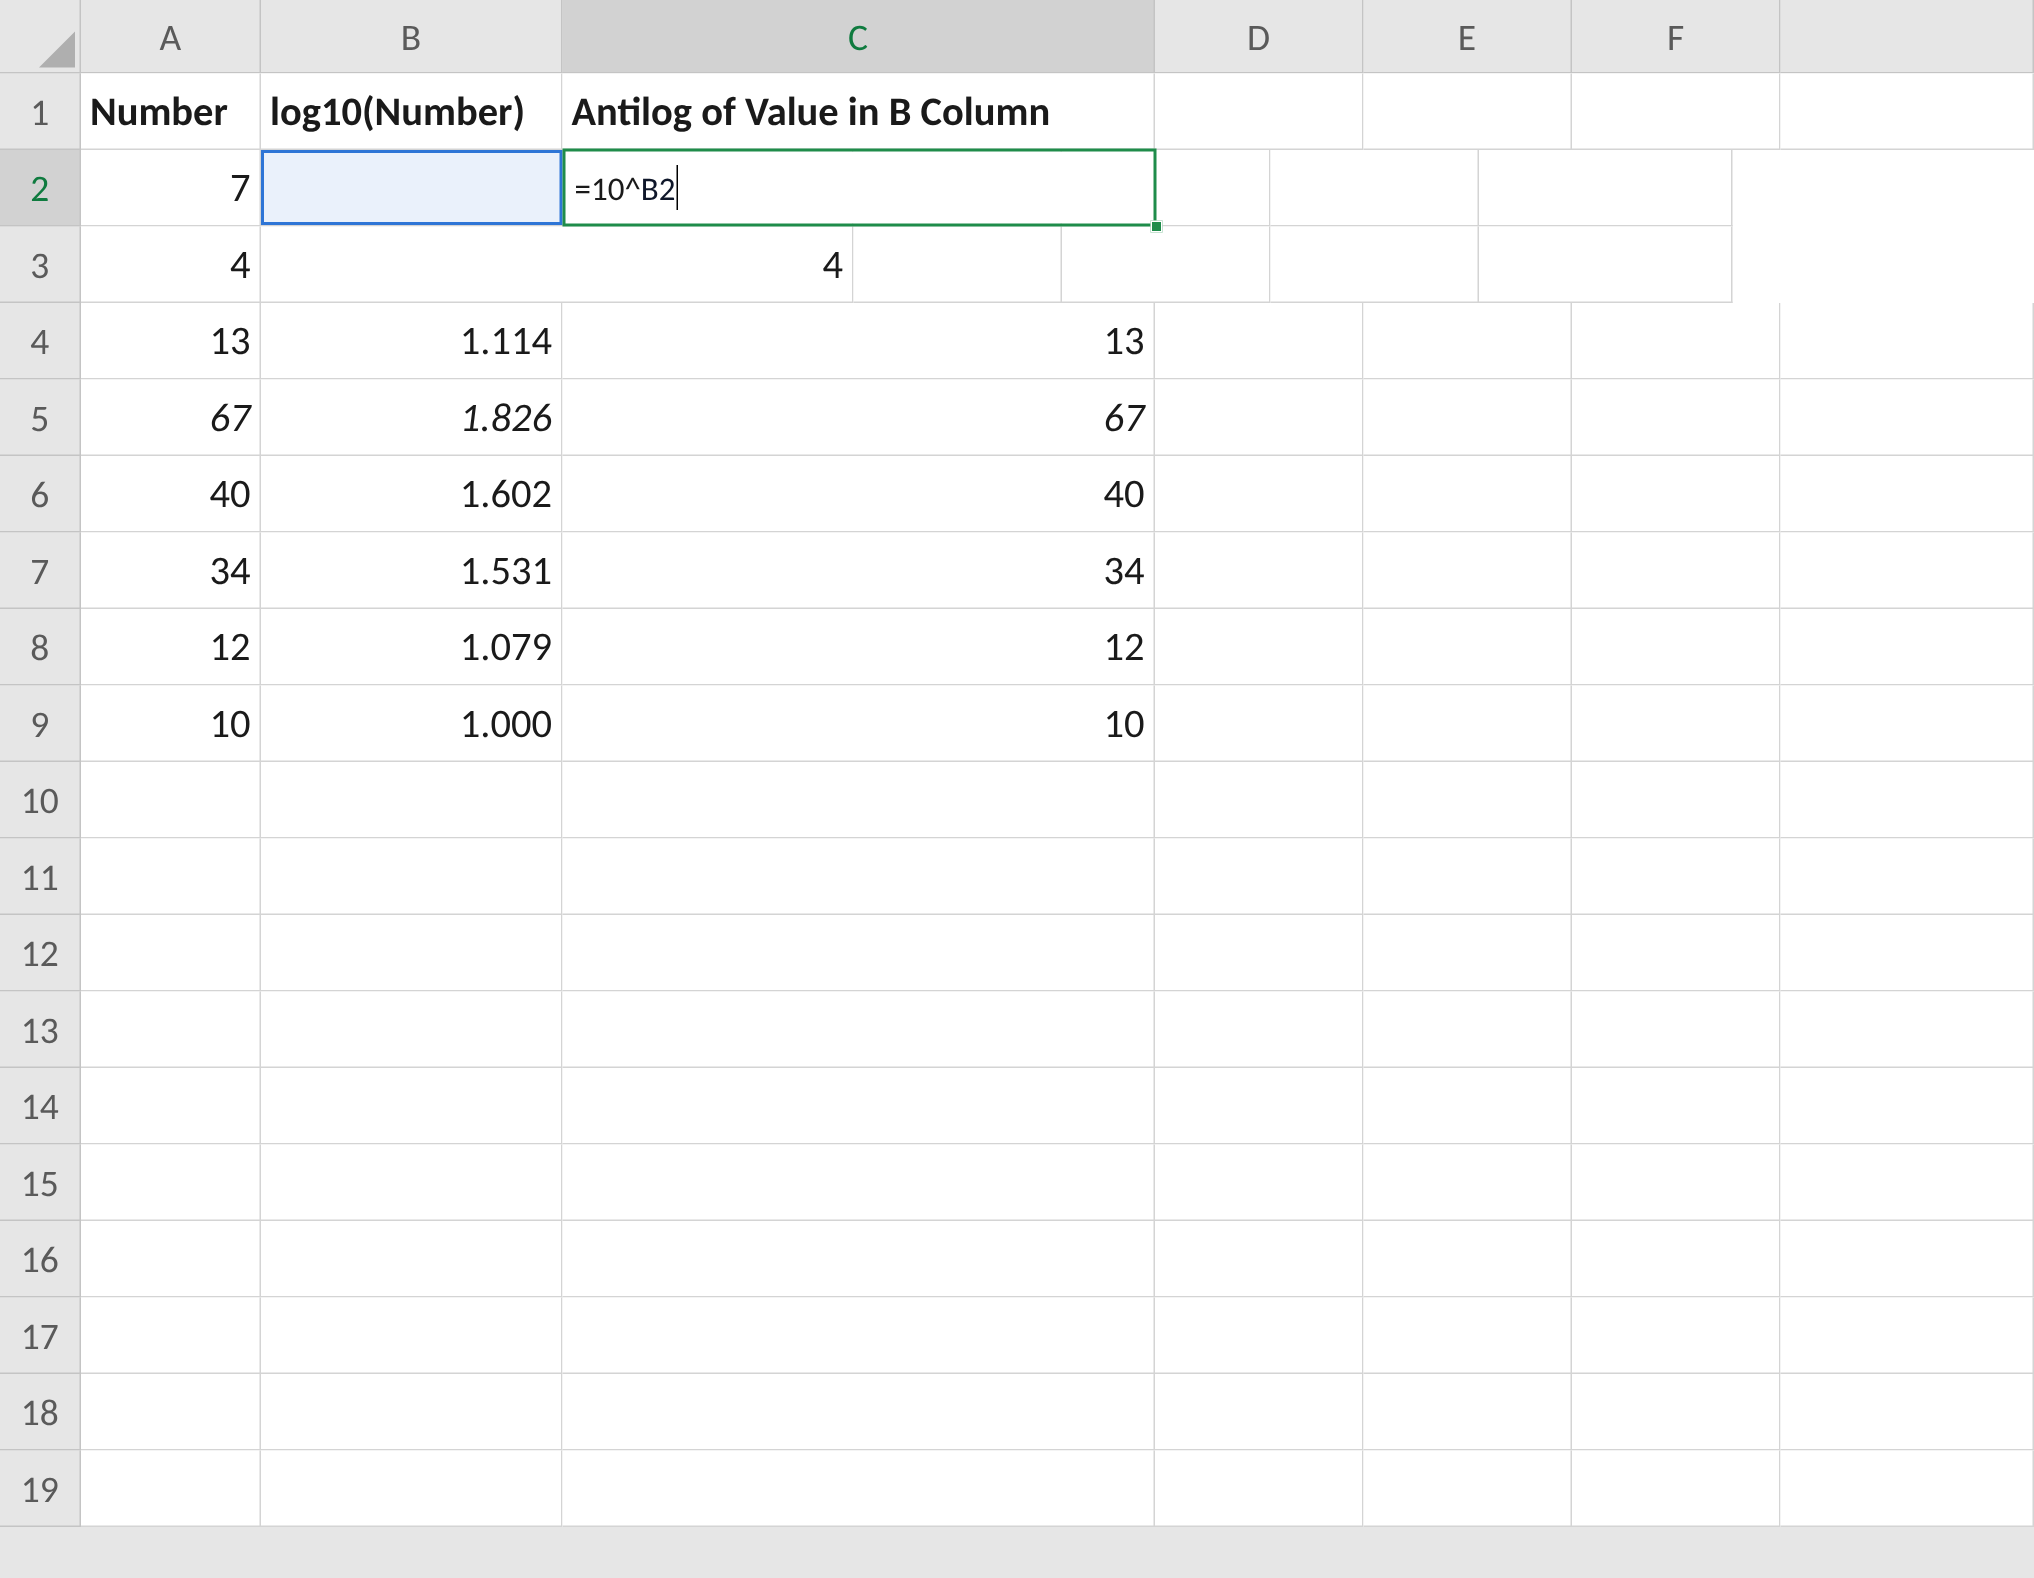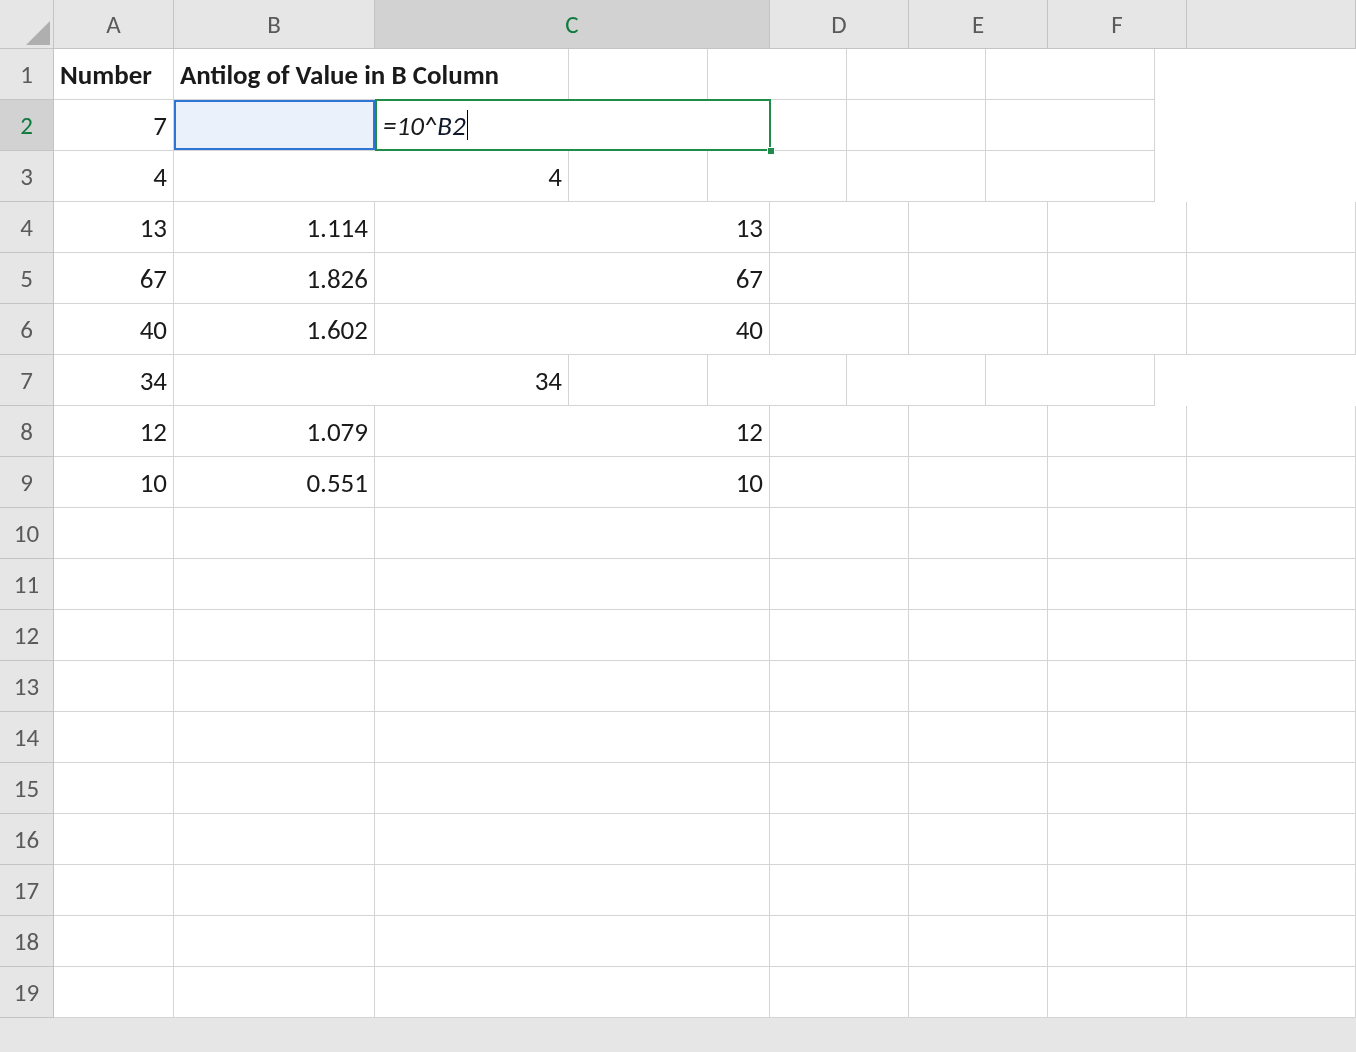--- a/index.html
+++ b/index.html
@@ -135,26 +135,25 @@
   .sel-fill {
     position: absolute;
     width: 8px; height: 8px;
     background: #1f8c4a;
     border: 1px solid #fff;
     z-index: 25;
   }
   .formula-edit {
     position: absolute;
     background: #fff;
-    font-size: 27px;
+    font-size: 22px;
     display: flex;
     align-items: center;
     padding-left: 5px;
     z-index: 18;
-    font-style: italic;
   }
   .formula-edit .fpart { color: #1a1a1a; }
   .formula-edit .fref  { color: #0f172a; }
   .caret {
     display: inline-block;
     width: 1px; height: 30px;
     background: #000;
     margin-left: 1px;
     vertical-align: middle;
     animation: blink 1s step-start infinite;
@@ -196,20 +195,21 @@
       <div class="row-h" style="height: 51px;">15</div>
       <div class="row-h" style="height: 51px;">16</div>
       <div class="row-h" style="height: 51px;">17</div>
       <div class="row-h" style="height: 51px;">18</div>
       <div class="row-h" style="height: 51px;">19</div>
     </div>
 
   <div class="cells" id="cells">
       <div class="row" style="height: 51px;">
         <div class="cell cA header-cell">Number</div>
+        <div class="cell cB header-cell">log10(Number)</div>
         <div class="cell cC header-cell">Antilog of Value in B Column</div>
         <div class="cell cD"></div>
         <div class="cell cE"></div>
         <div class="cell cF"></div>
         <div class="cell cG"></div>
       </div>
       <div class="row" style="height: 51px;">
         <div class="cell cA num">7</div>
         <div class="cell cC"></div>
         <div class="cell cD"></div>
@@ -227,58 +227,59 @@
       </div>
       <div class="row" style="height: 51px;">
         <div class="cell cA num">13</div>
         <div class="cell cB num">1.114</div>
         <div class="cell cC num">13</div>
         <div class="cell cD"></div>
         <div class="cell cE"></div>
         <div class="cell cF"></div>
         <div class="cell cG"></div>
       </div>
-      <div class="row" style="height: 51px;">
+      <div class="row" style="height: 51px; font-style: italic;">
         <div class="cell cA num">67</div>
         <div class="cell cB num">1.826</div>
         <div class="cell cC num">67</div>
         <div class="cell cD"></div>
         <div class="cell cE"></div>
         <div class="cell cF"></div>
         <div class="cell cG"></div>
       </div>
       <div class="row" style="height: 51px;">
         <div class="cell cA num">40</div>
         <div class="cell cB num">1.602</div>
         <div class="cell cC num">40</div>
         <div class="cell cD"></div>
         <div class="cell cE"></div>
         <div class="cell cF"></div>
         <div class="cell cG"></div>
       </div>
       <div class="row" style="height: 51px; text-align: center;">
         <div class="cell cA num">34</div>
+        <div class="cell cB num">1.531</div>
         <div class="cell cC num">34</div>
         <div class="cell cD"></div>
         <div class="cell cE"></div>
         <div class="cell cF"></div>
         <div class="cell cG"></div>
       </div>
       <div class="row" style="height: 51px;">
         <div class="cell cA num">12</div>
         <div class="cell cB num">1.079</div>
         <div class="cell cC num">12</div>
         <div class="cell cD"></div>
         <div class="cell cE"></div>
         <div class="cell cF"></div>
         <div class="cell cG"></div>
       </div>
       <div class="row" style="height: 51px;">
         <div class="cell cA num">10</div>
-        <div class="cell cB num">0.551</div>
+        <div class="cell cB num">1.000</div>
         <div class="cell cC num">10</div>
         <div class="cell cD"></div>
         <div class="cell cE"></div>
         <div class="cell cF"></div>
         <div class="cell cG"></div>
       </div>
       <div class="row" style="height: 51px;">
         <div class="cell cA"></div>
         <div class="cell cB"></div>
         <div class="cell cC"></div>

